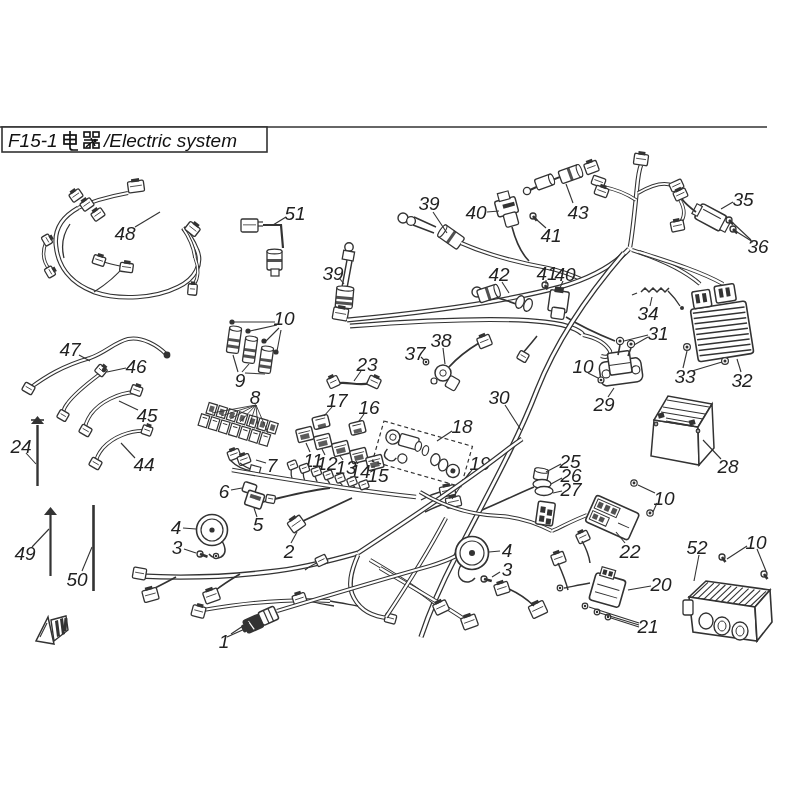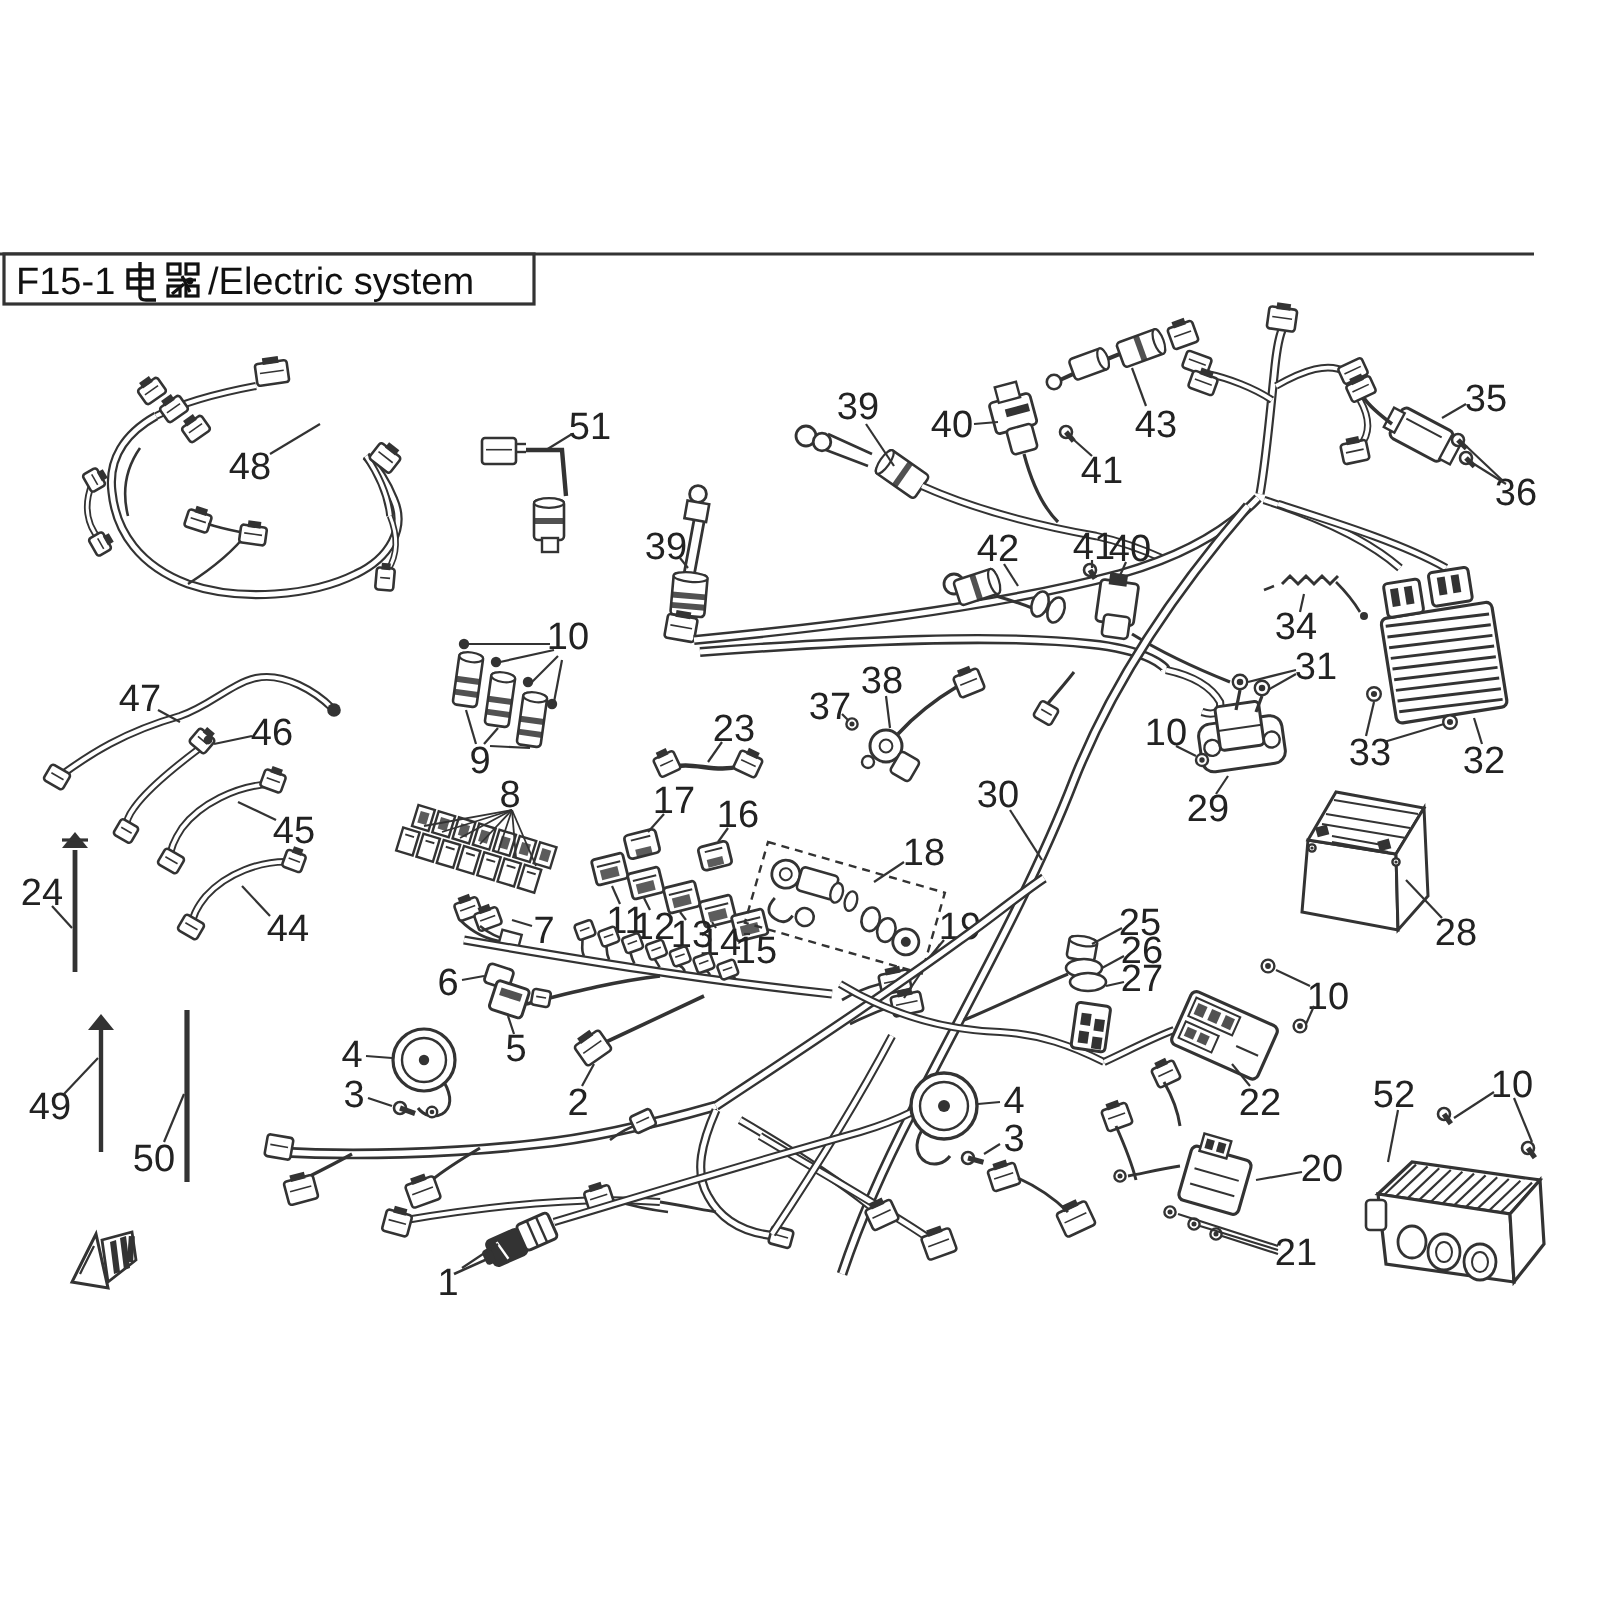--- a/index.html
+++ b/index.html
@@ -1,15 +1,15 @@
 <!DOCTYPE html>
 <html><head><meta charset="utf-8"><title>F15-1 Electric system</title>
 <style>
 html,body{margin:0;padding:0;background:#fff;}
-#page{width:800px;height:800px;position:relative;background:#fff;}
+#page{width:800px;height:800px;position:relative;background:#fff;font-style:italic;}
 </style></head>
 <body>
 
 <div id="page">
 <svg width="800" height="800" viewBox="0 0 800 800">
 
 <line x1="0" y1="127" x2="767" y2="127" stroke="#333333" stroke-width="1.6"></line>
 
 <rect x="2" y="127" width="265" height="25" fill="#fff" stroke="#333333" stroke-width="1.6"></rect>
 

